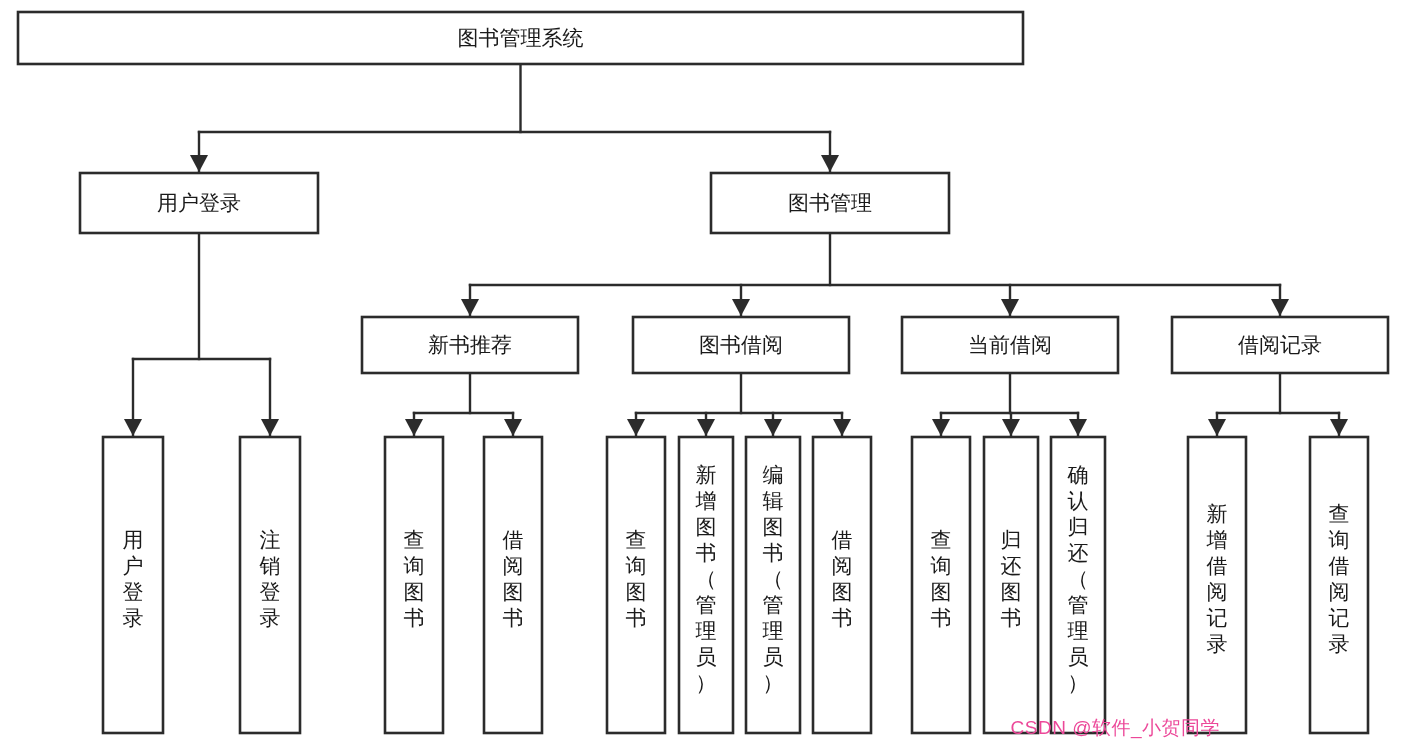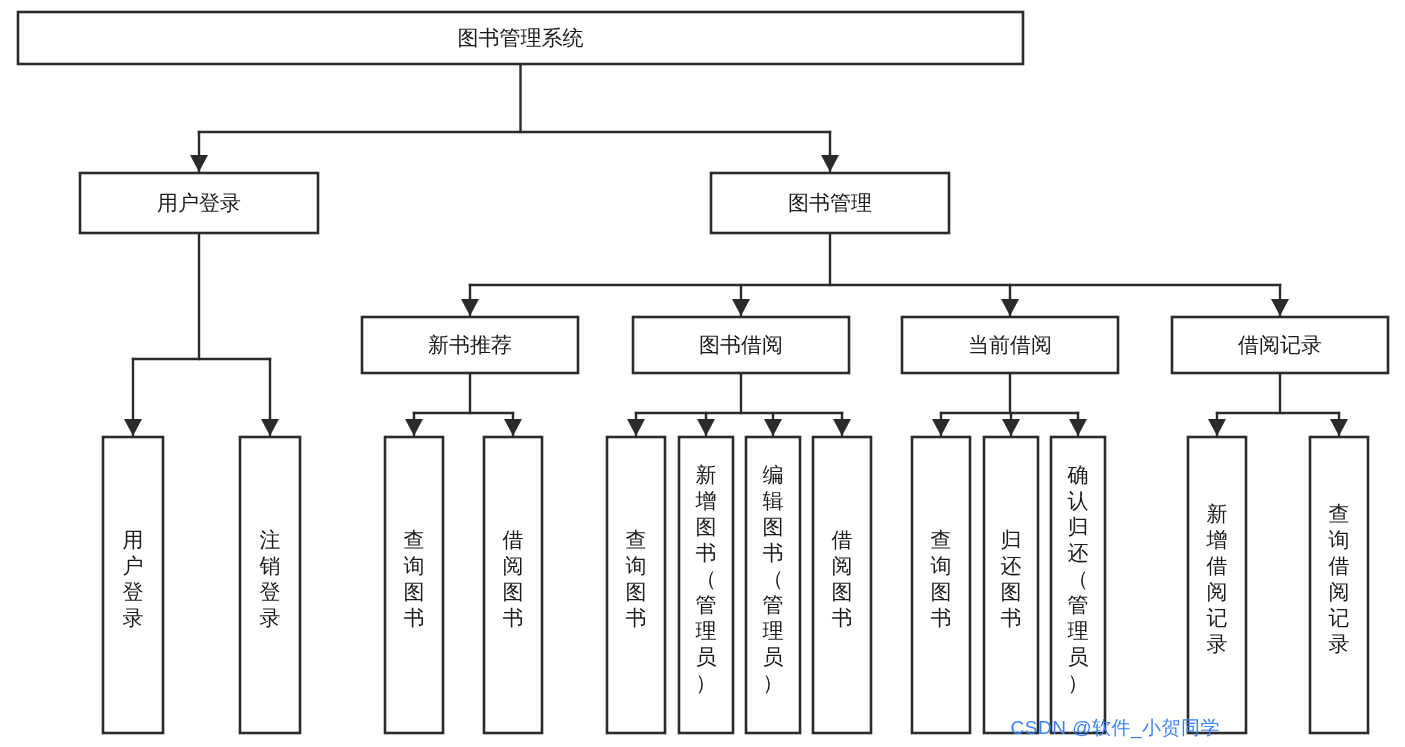--- a/index.html
+++ b/index.html
@@ -56,21 +56,21 @@
     fill: #1a1a1a;
     text-anchor: middle;
     white-space: pre;
   }
   .watermark {
     position: absolute;
     right: 4px;
     bottom: 6px;
     font-family: "Liberation Sans", "DejaVu Sans", sans-serif;
     font-size: 19px;
-    color: #3b82f6;
+    color: #ec4899;
     letter-spacing: 0.5px;
     user-select: none;
     pointer-events: none;
   }
 </style>
 </head>
 <body>
 
 <div id="diagram-root">
   <svg id="flow-svg" viewBox="0 0 1405 747">

